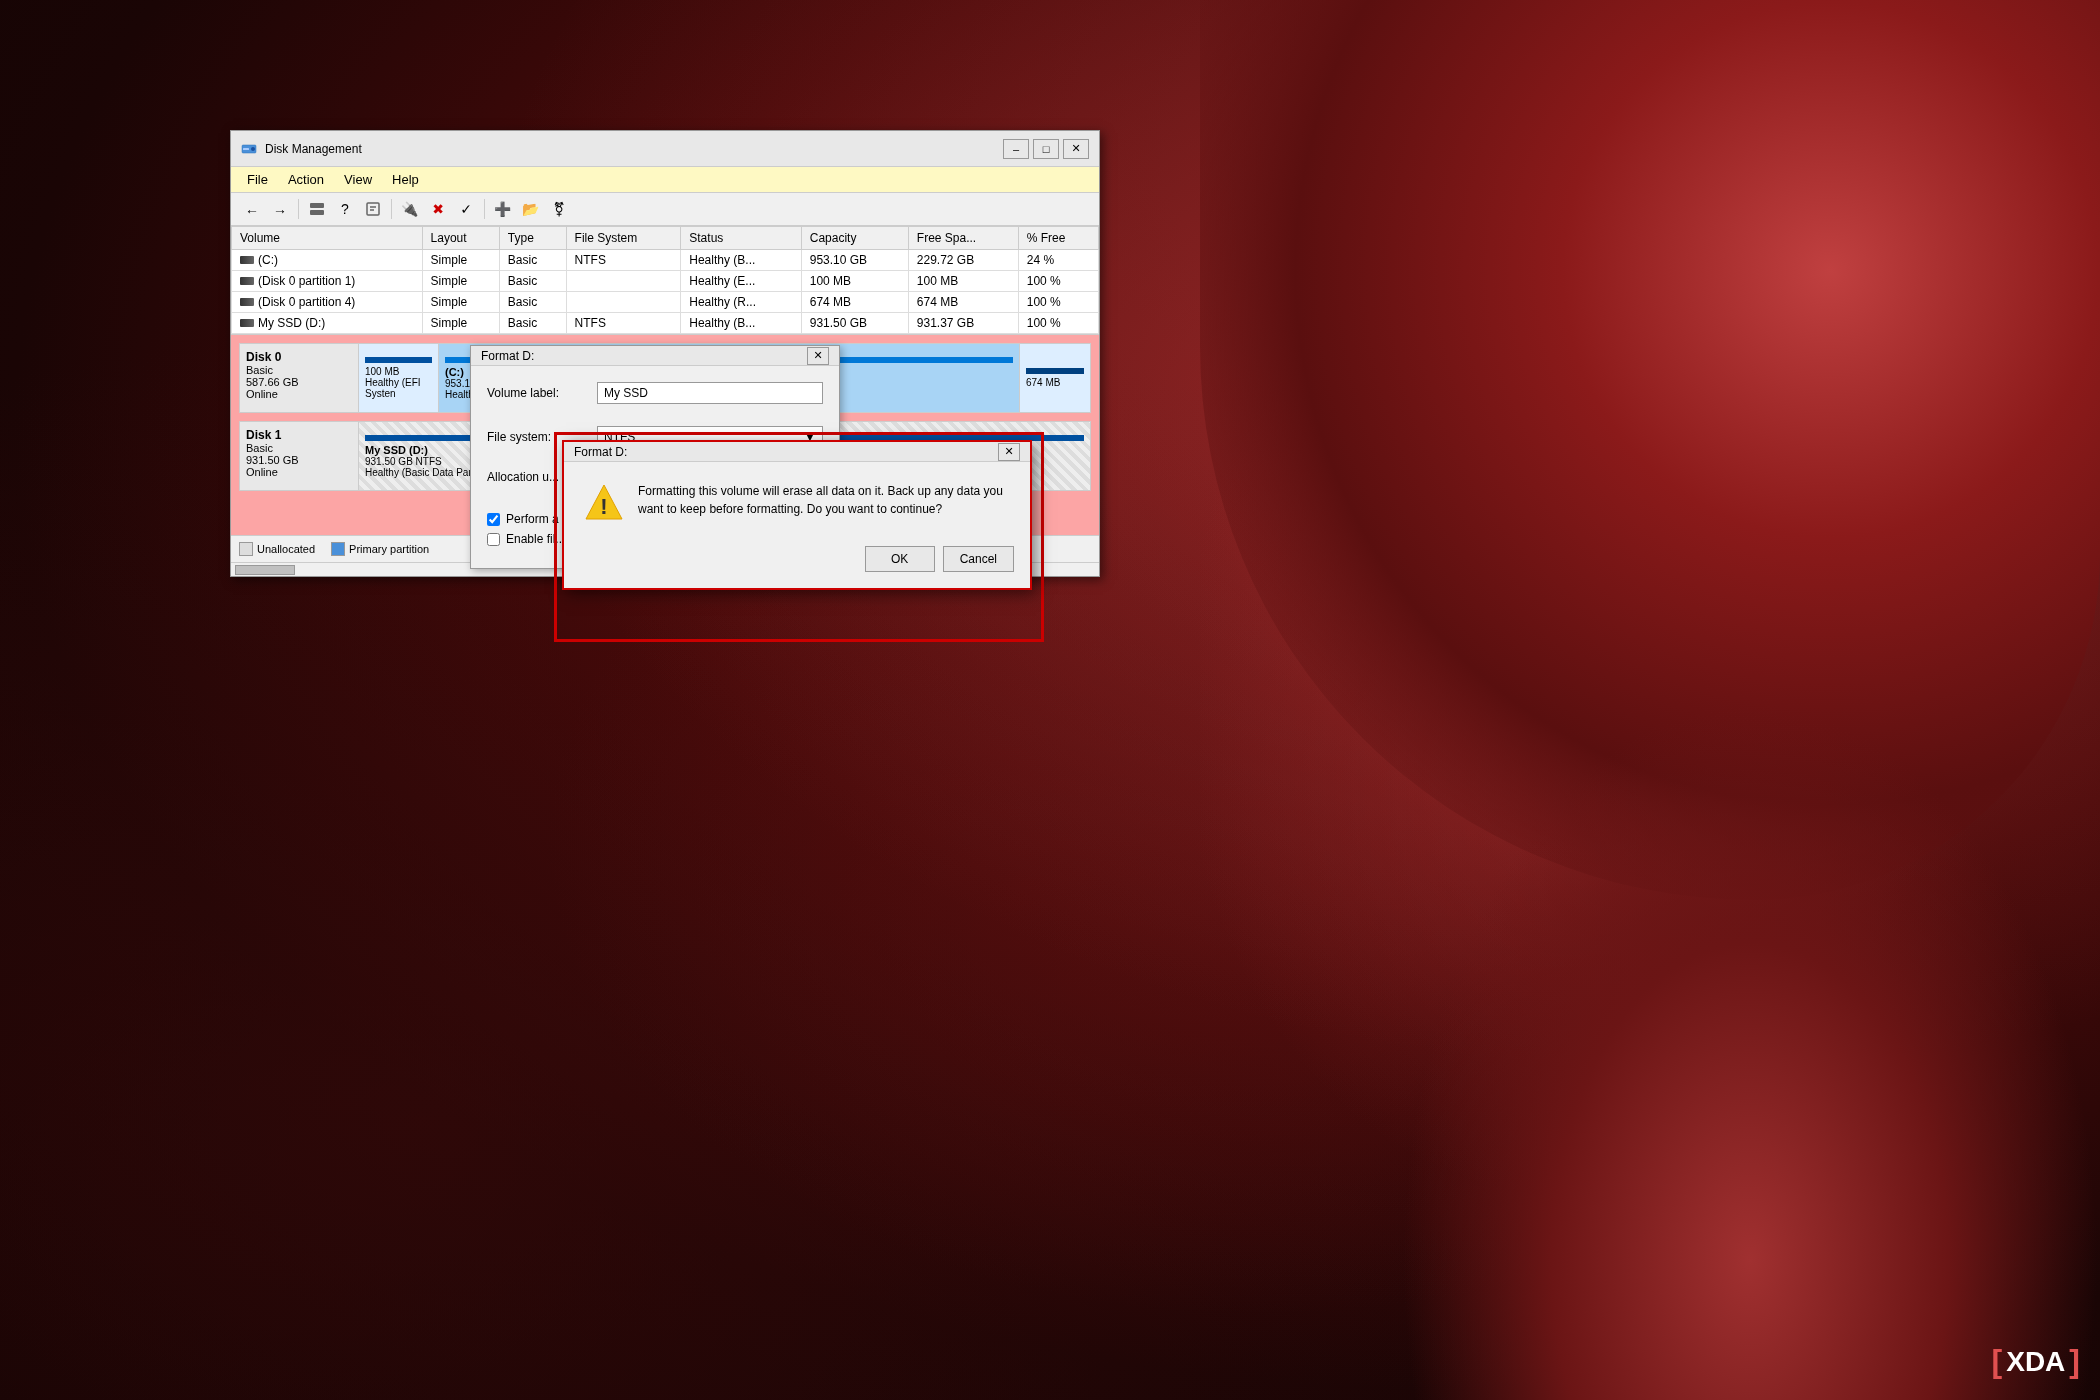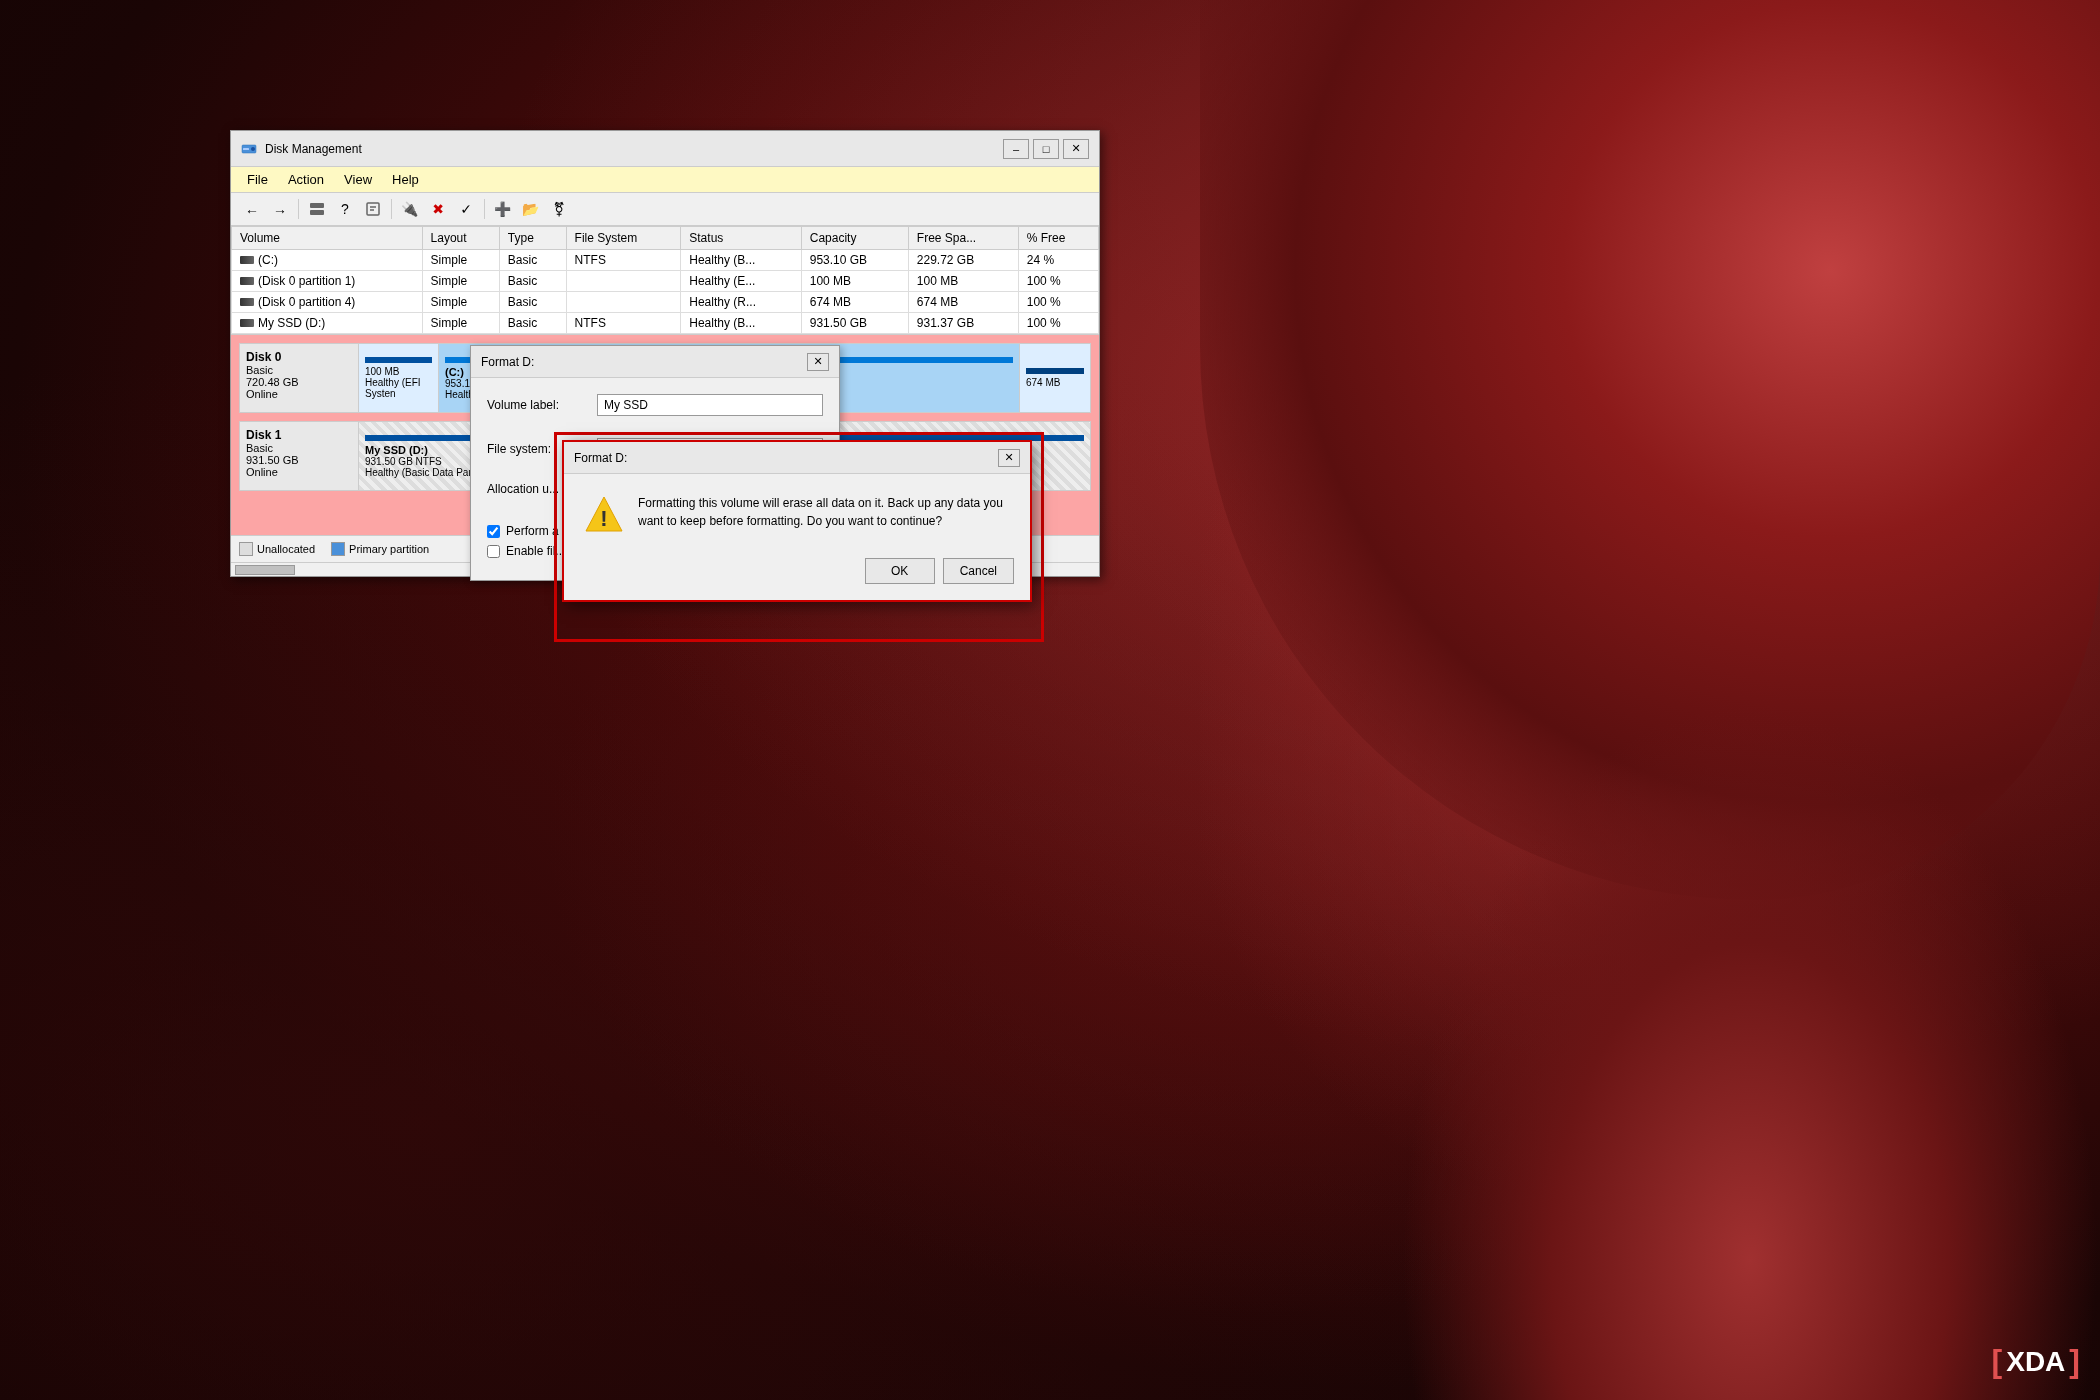--- a/index.html
+++ b/index.html
@@ -362,21 +362,21 @@
       z-index: 30;
     }
 
     .dialog-titlebar {
       background: #e8e8e8;
       border-bottom: 1px solid #ccc;
       padding: 7px 10px;
       display: flex;
       align-items: center;
       justify-content: space-between;
-      height: 32px;
+      height: 20px;
     }
 
     .dialog-title-text {
       font-size: 12px;
       color: #000;
     }
 
     .dialog-close-btn {
       width: 22px;
       height: 18px;
@@ -609,21 +609,21 @@
         </tbody>
     </table>
   </div>
 
   <div class="disk-view">
 
     <div class="disk-row">
       <div class="disk-label">
         <div class="disk-name">Disk 0</div>
         <div>Basic</div>
-        <div>720.48 GB</div>
+        <div>587.66 GB</div>
         <div>Online</div>
       </div>
       <div class="disk-partitions">
         <div class="partition efi">
           <div class="partition-bar-top blue"></div>
           <div class="partition-size">100 MB</div>
           <div class="partition-status">Healthy (EFI Systen</div>
         </div>
         <div class="partition primary-c">
           <div class="partition-bar-top"></div>

